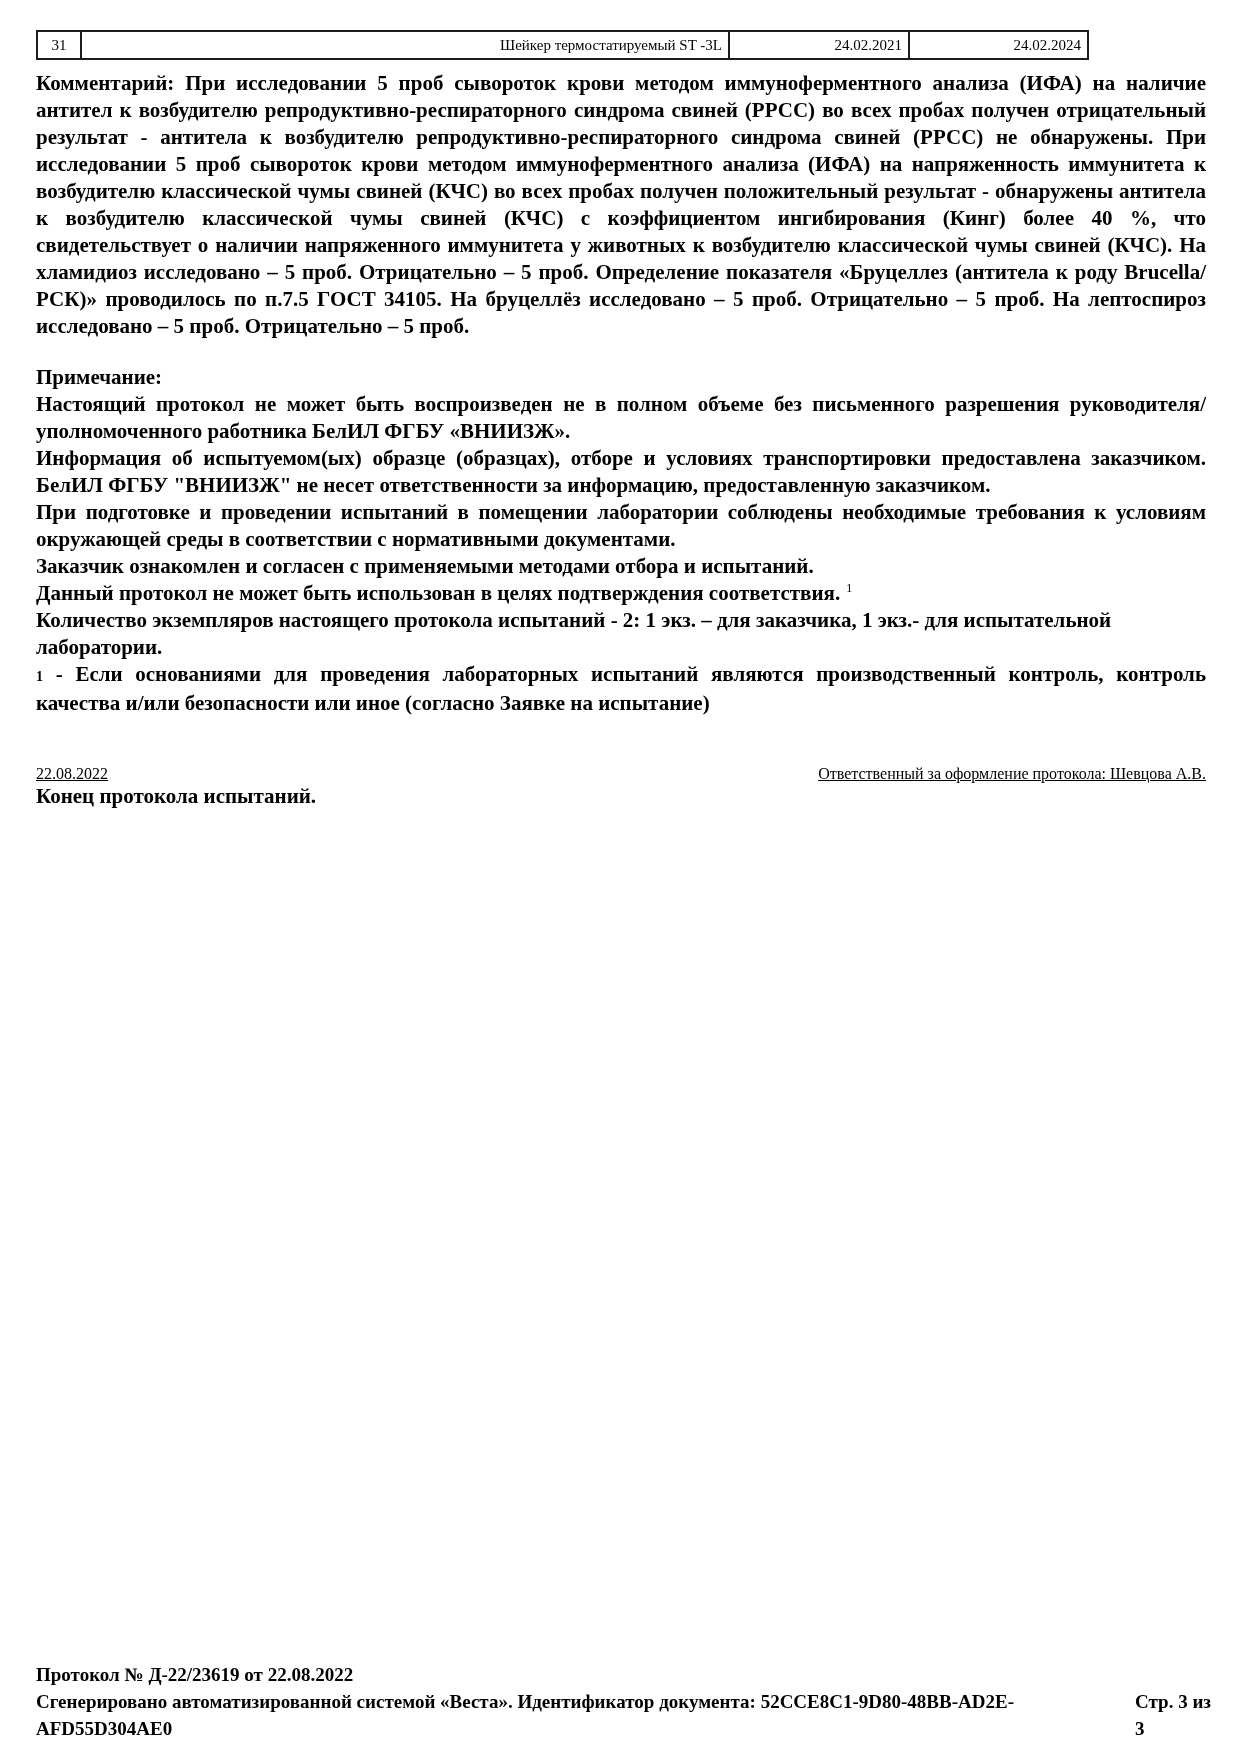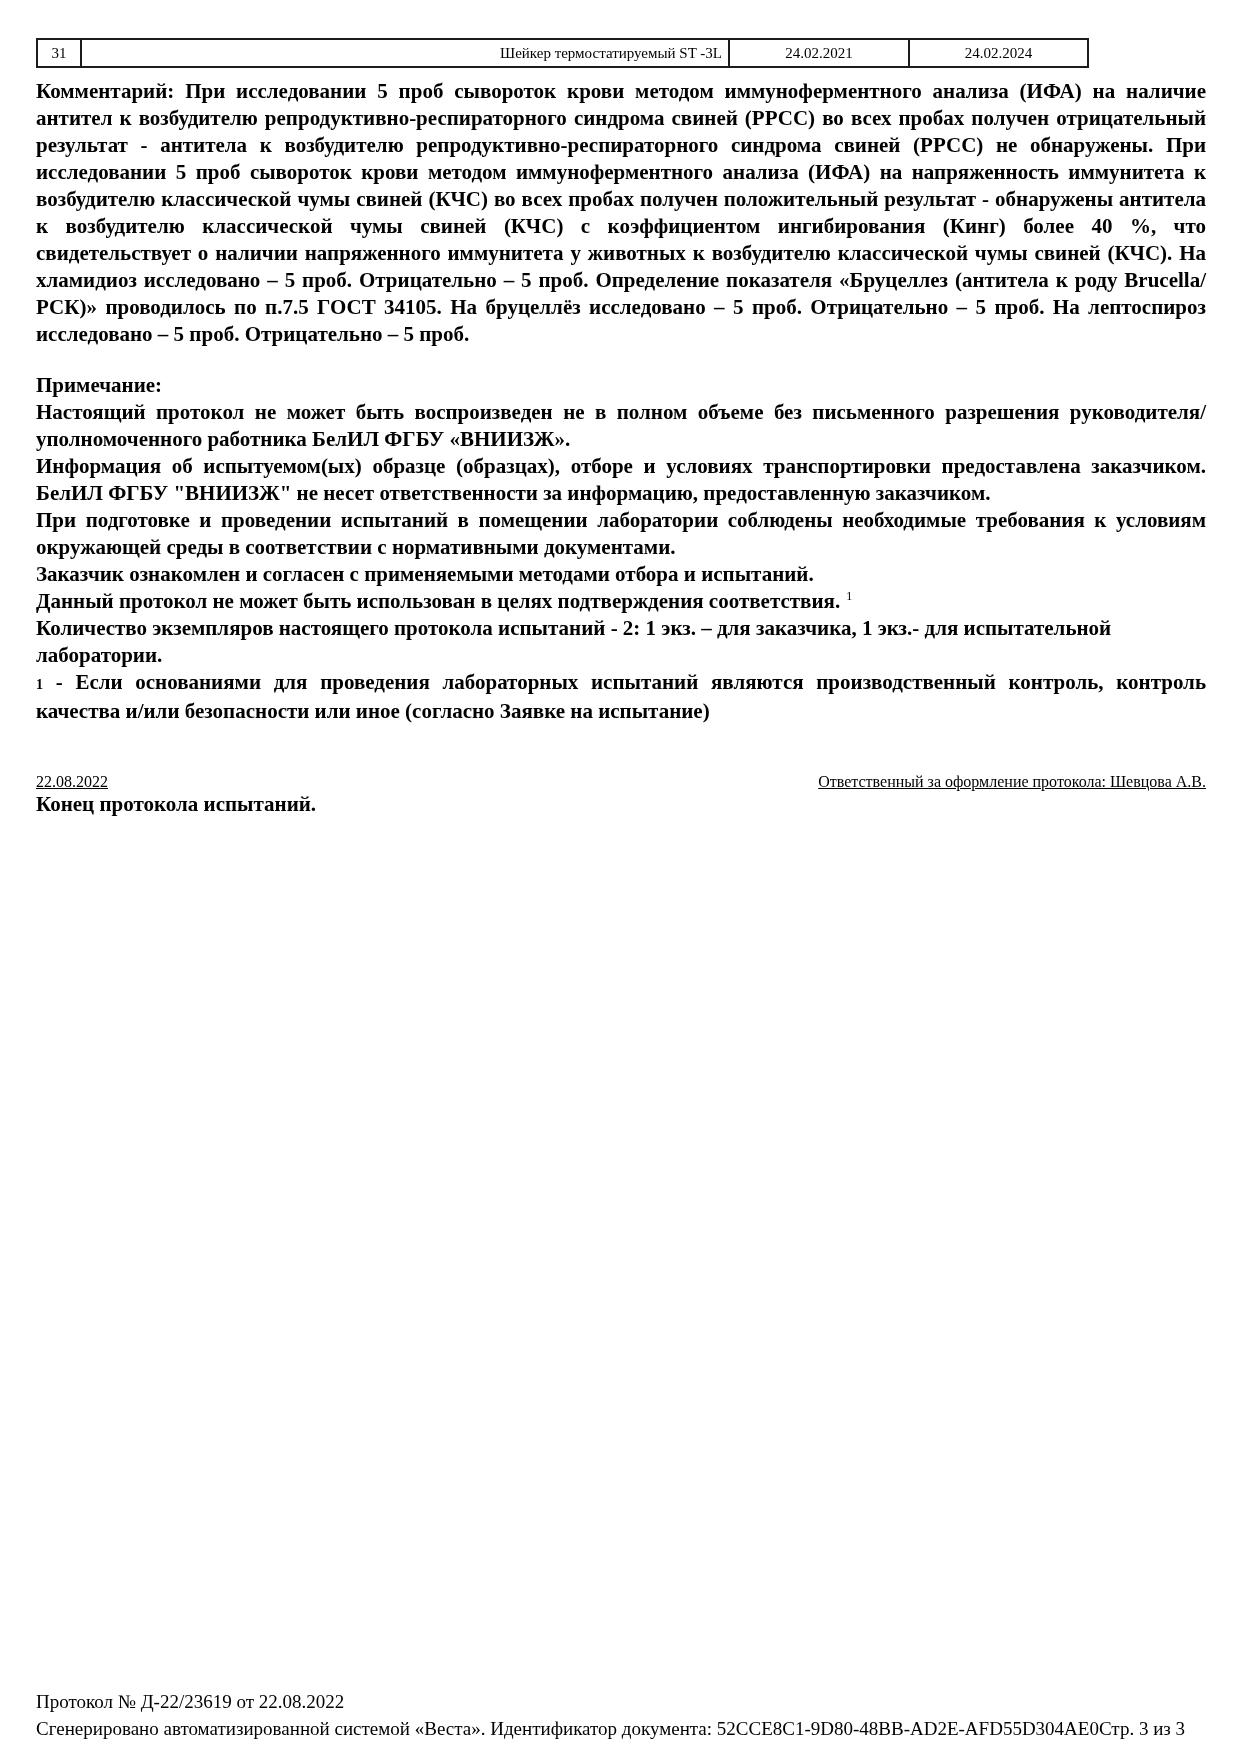--- a/index.html
+++ b/index.html
@@ -6,41 +6,41 @@
   body {
     width: 1240px; height: 1754px;
     background: #ffffff; color: #000000;
     font-family: "Liberation Serif", "DejaVu Serif", serif;
     position: relative; overflow: hidden;
   }
   .page {
     position: absolute; top: 0; left: 0;
     width: 1240px; height: 1754px;
     box-sizing: border-box;
-    padding: 38px 34px 0 36px;
+    padding: 30px 34px 0 36px;
   }
   
   table.equip {
     border-collapse: collapse;
     table-layout: fixed;
     width: 1051px;
     margin-bottom: 10px;
   }
   table.equip td {
     border: 2px solid #1c1c1c;
     font-size: 15px;
     line-height: 1.1;
     height: 24px;
     padding: 1px 6px;
     overflow: hidden;
     white-space: nowrap;
   }
   td.c-num  { text-align: center; }
   td.c-name { text-align: right; }
-  td.c-date { text-align: center; margin-left: 33px; }
+  td.c-date { text-align: right; margin-left: 33px; }
 
   
   p { margin: 0; font-size: 21px; line-height: 27px; font-weight: bold; }
   .just { text-align: justify; }
   .bold { font-weight: bold; }
   .note-heading { margin-top: 24px; }
   .fn-mark { font-size: 14px; }
   sup.fn-sup {
     font-size: 12px;
     font-weight: normal;
@@ -55,21 +55,21 @@
     display: flex;
     justify-content: space-between;
     align-items: baseline;
     text-decoration: underline;
   }
 
   
   .footer {
     position: absolute;
     left: 36px; right: 16px; bottom: 12px;
-    font-size: 19px; line-height: 27px;
+    font-size: 19px; line-height: 27px; font-weight: bold;
   }
   .footer-row2 {
     display: flex;
     justify-content: flex-start;
     align-items: baseline;
   }
 </style>
 </head>
 <body>
 

